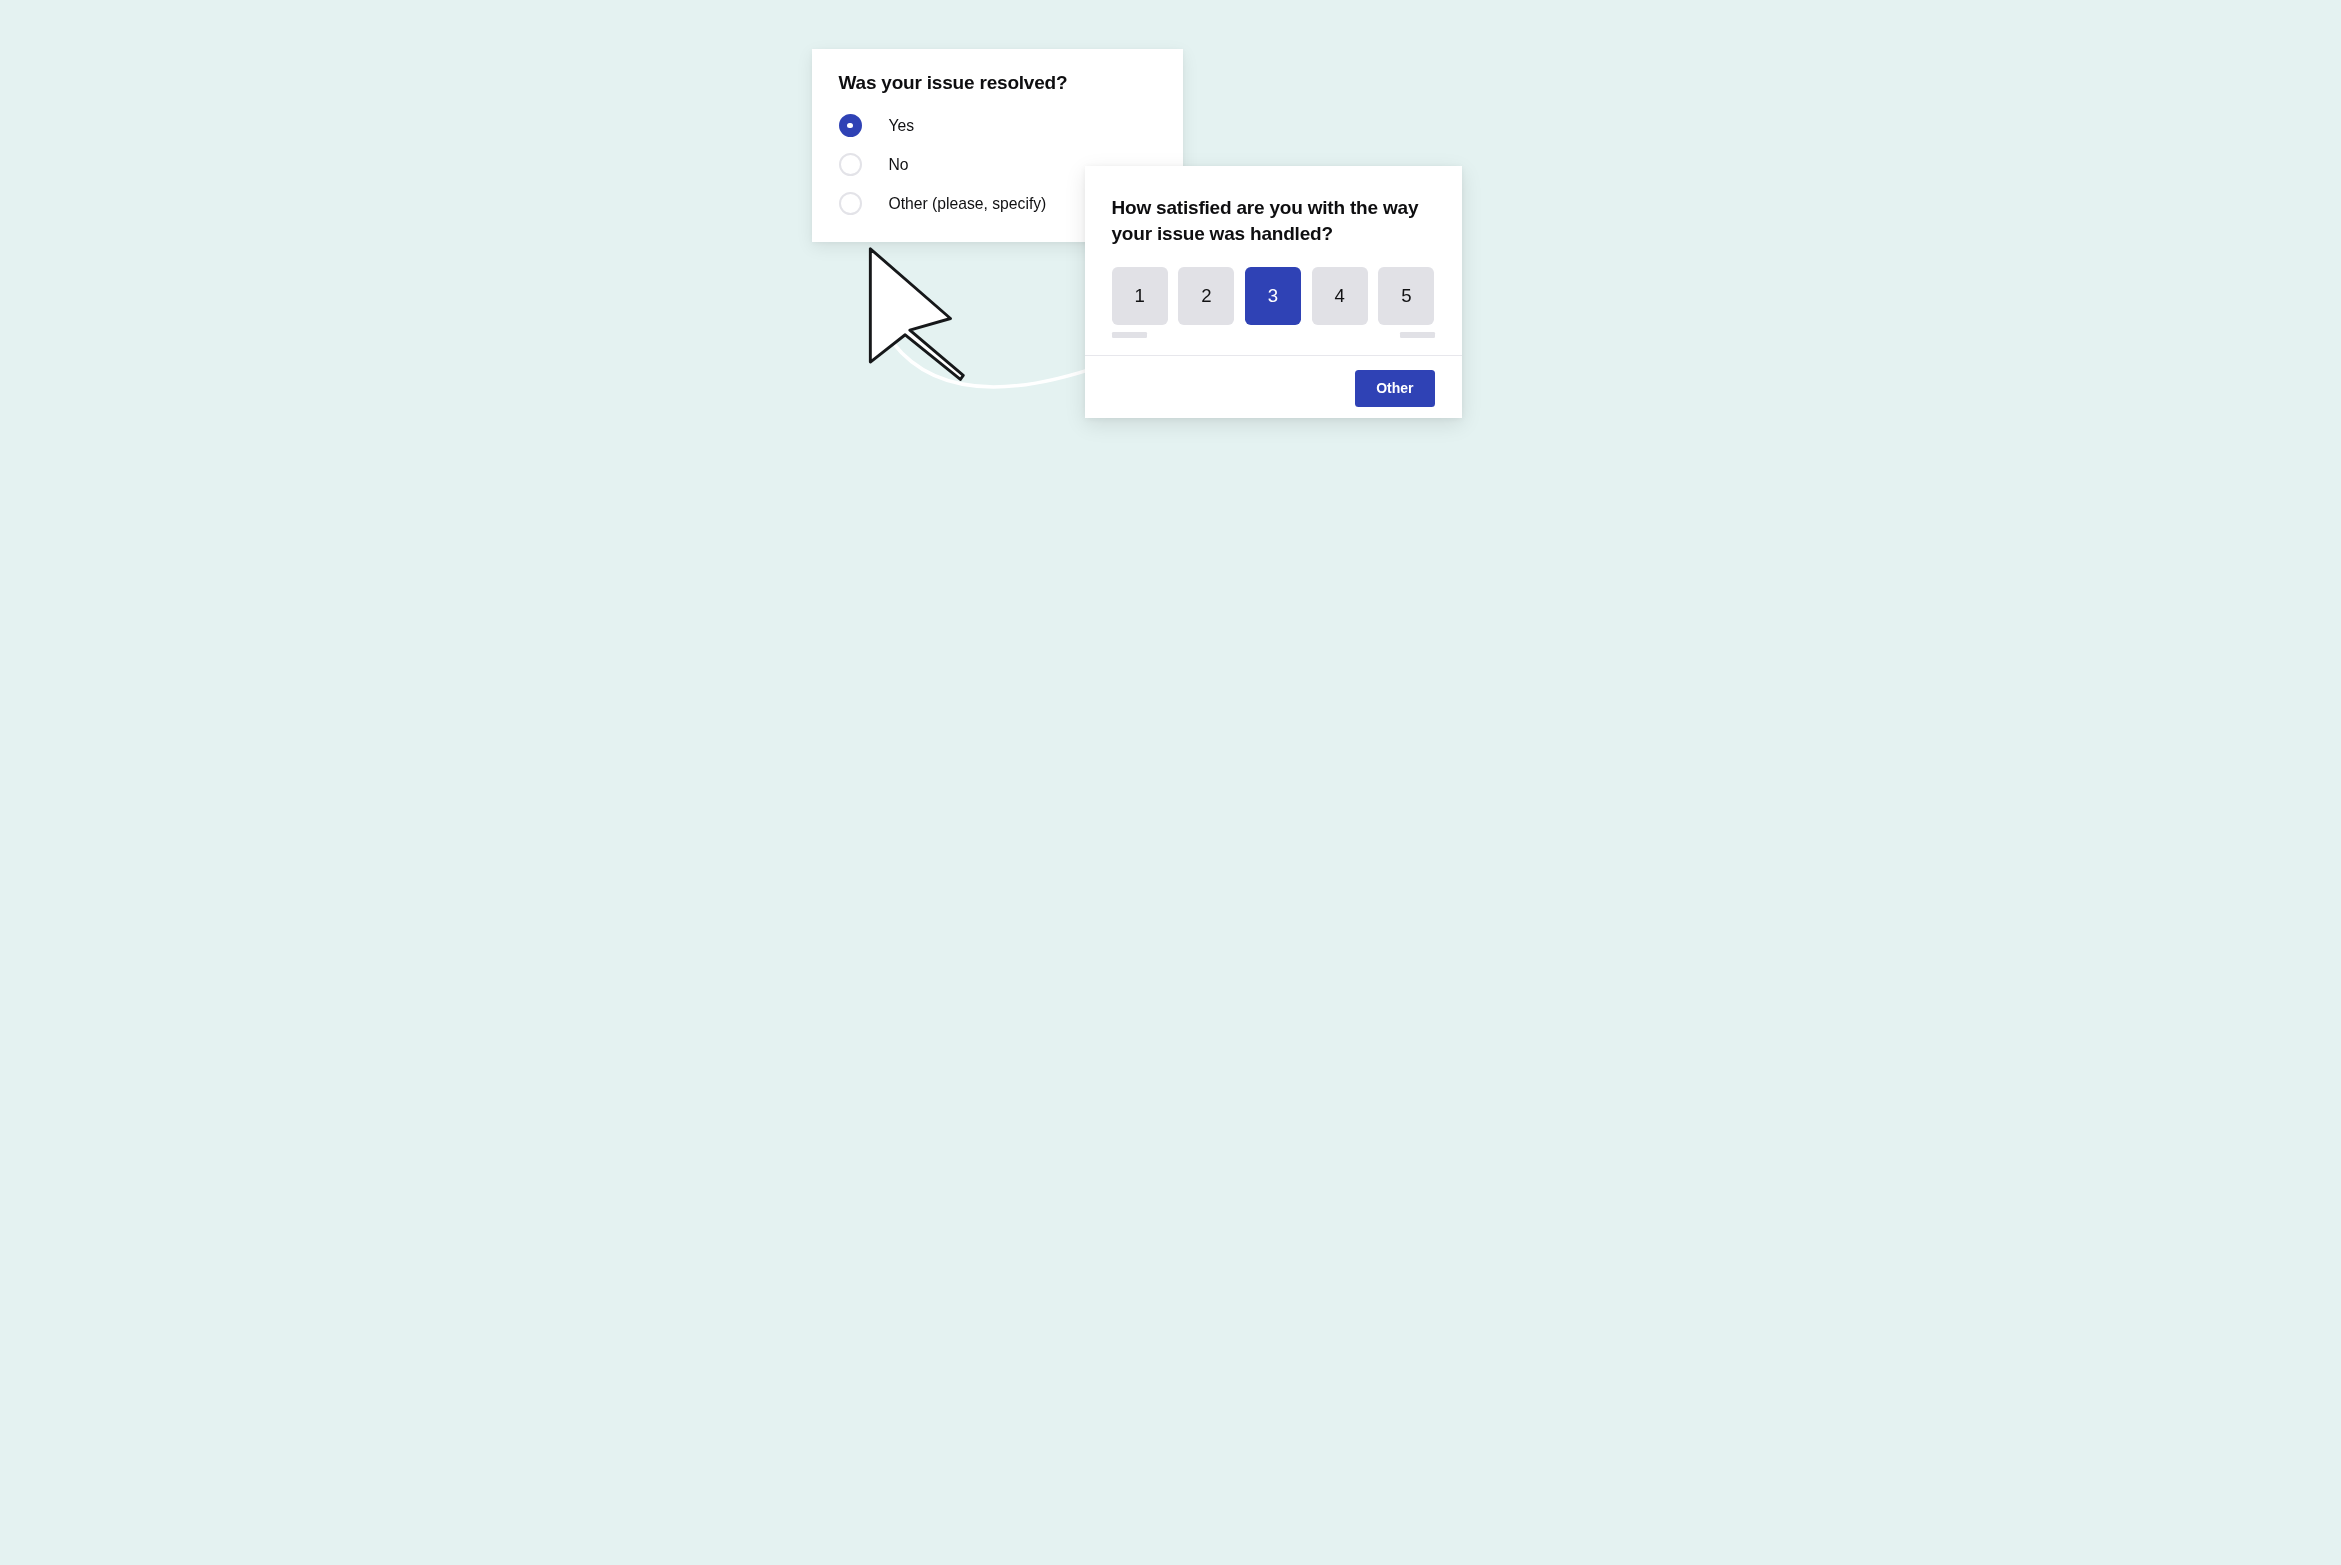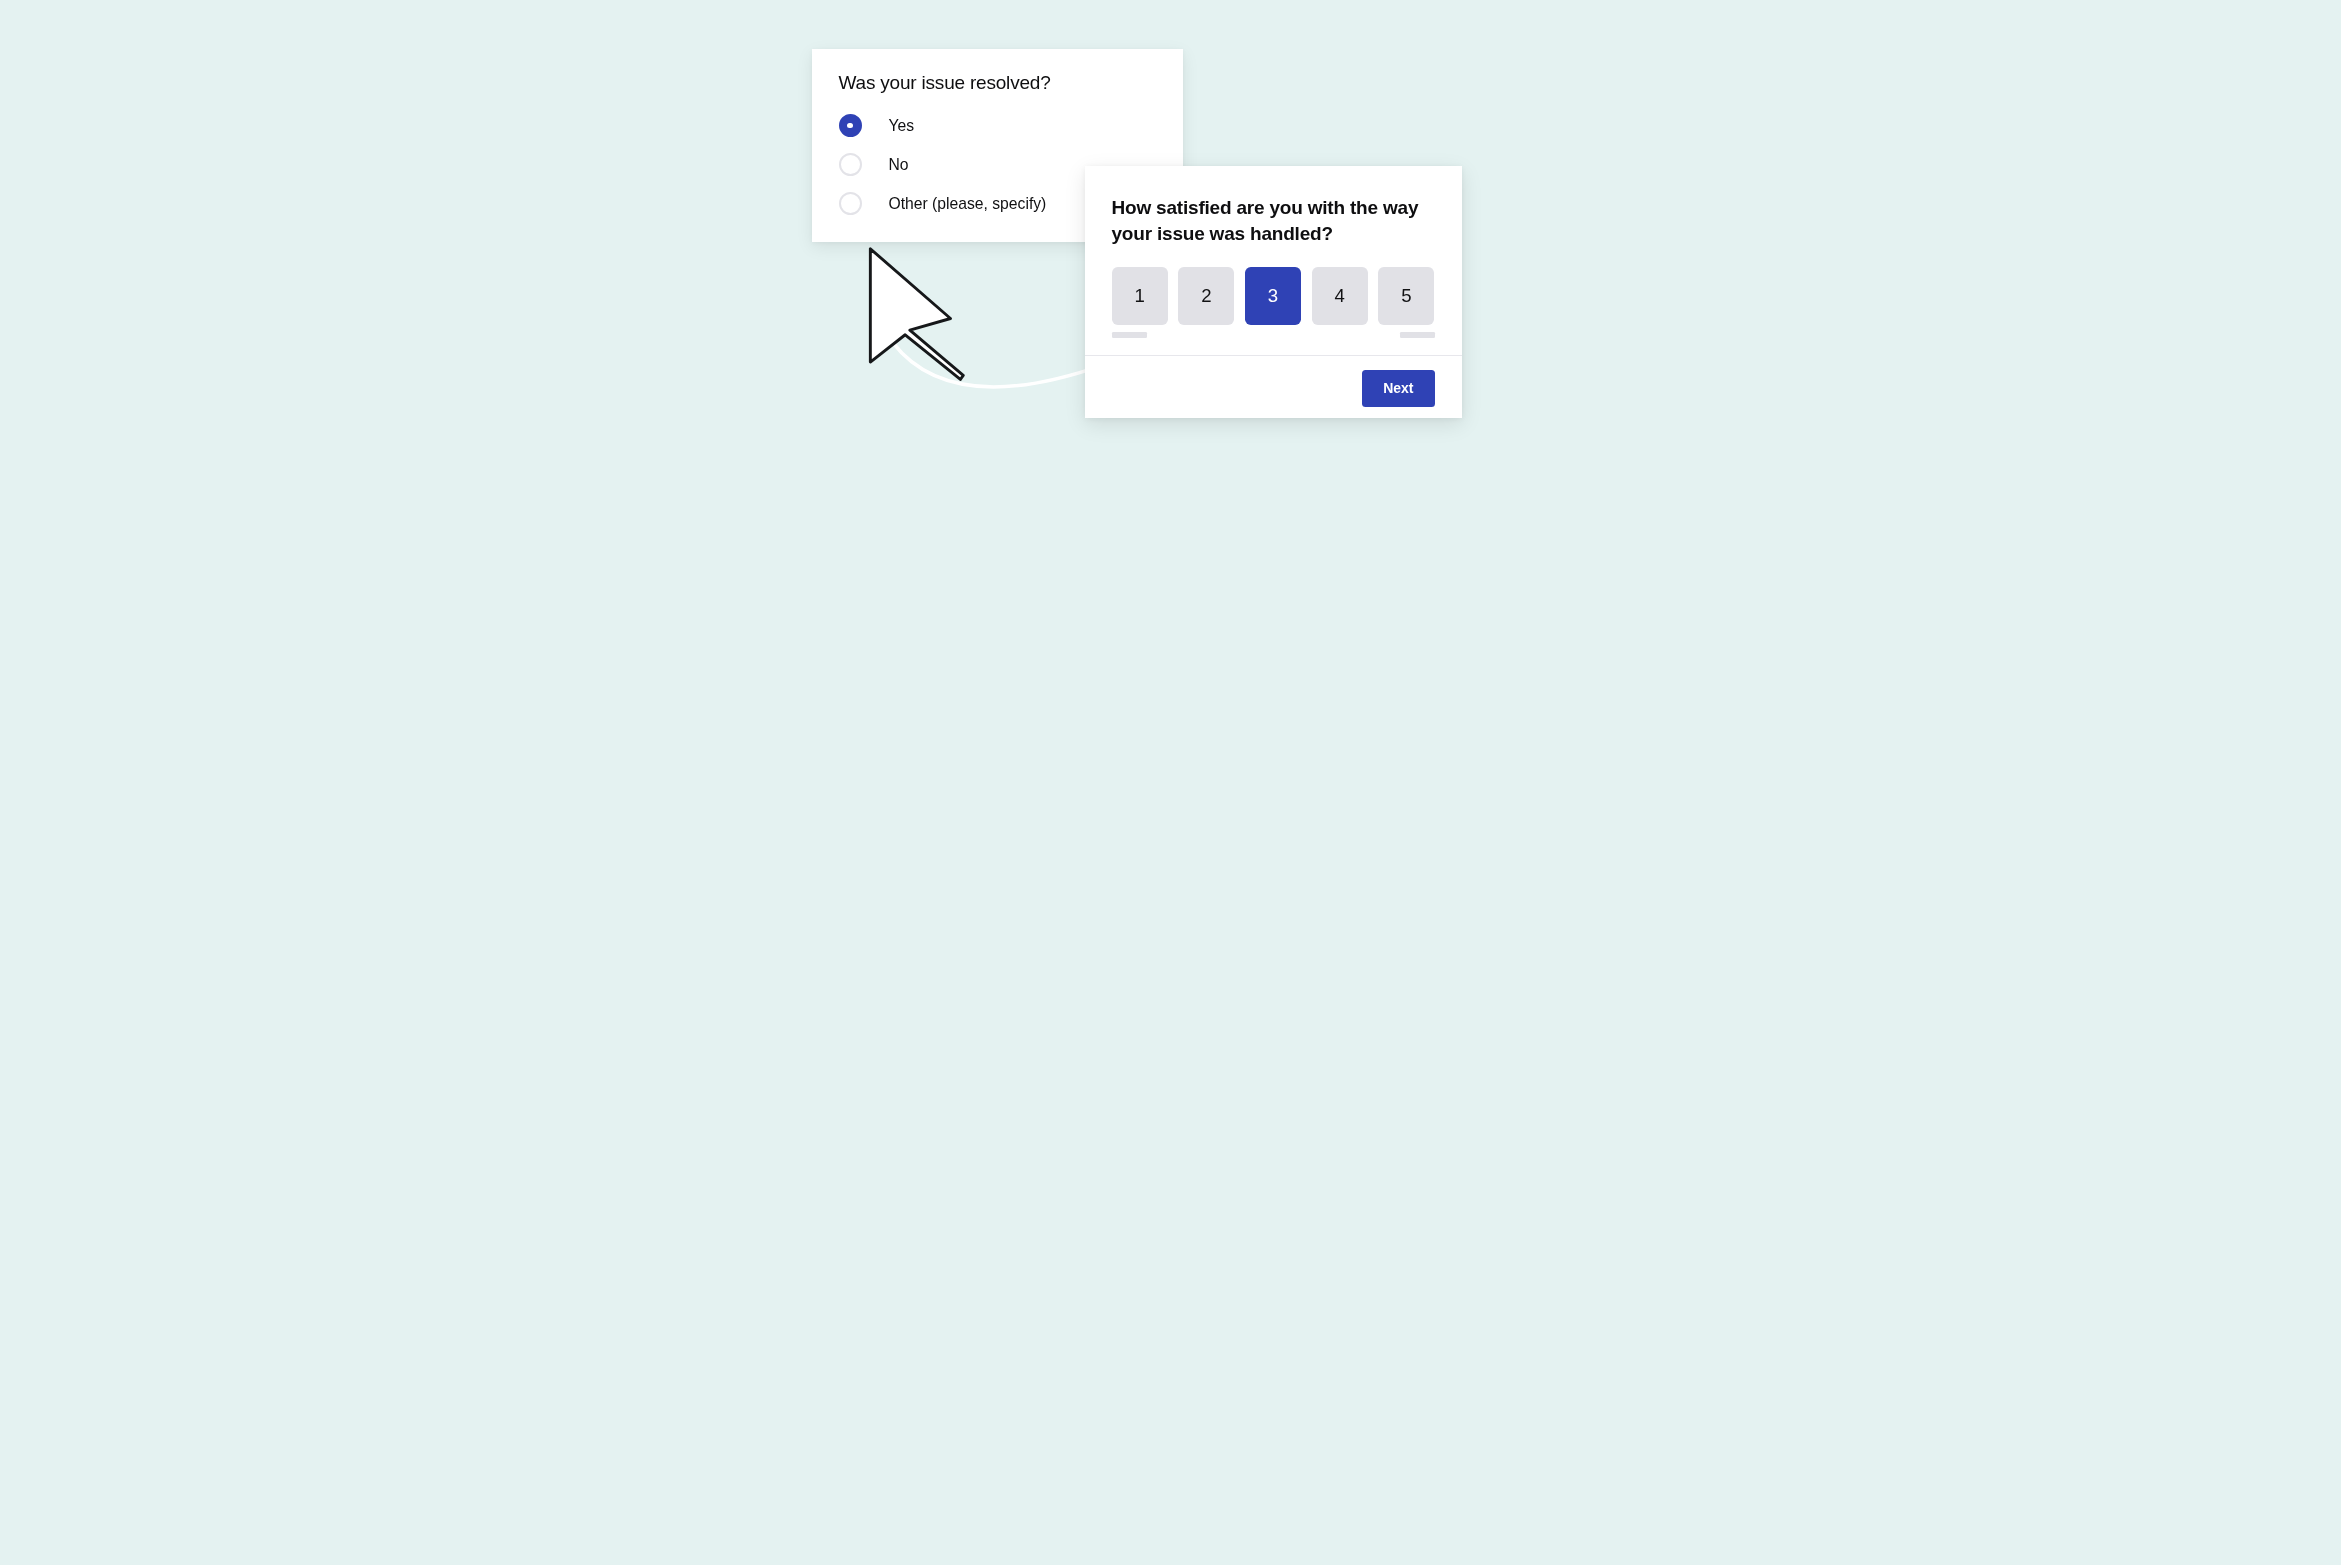--- a/index.html
+++ b/index.html
@@ -22,21 +22,21 @@
     position: absolute;
     left: 64px;
     top: 49px;
     width: 371px;
     background: #ffffff;
     box-shadow: 0 4.6px 16px rgba(0,0,0,0.08), 0 1.2px 4.6px rgba(0,0,0,0.04);
     padding: 23px 27px 27px 27px;
   }
   .q-title {
     font-size: 19px;
-    font-weight: 400;
+    font-weight: 700;
     color: #0e0e10;
     letter-spacing: -0.2px;
     margin-bottom: 20px;
   }
   .radio-list { display: flex; flex-direction: column; gap: 16px; }
   .radio-row {
     display: flex;
     align-items: center;
     gap: 27px;
     cursor: pointer;
@@ -194,18 +194,18 @@
     </div>
 
     <div class="scale-hints">
       <span class="scale-hint-bar"></span>
       <span class="scale-hint-bar"></span>
     </div>
 
     <div class="divider"></div>
 
     <div class="footer-row">
-      <button class="next-btn">Next</button>
+      <button class="next-btn">Other</button>
     </div>
   </div>
 
 </div>
 
 
 </body></html>

